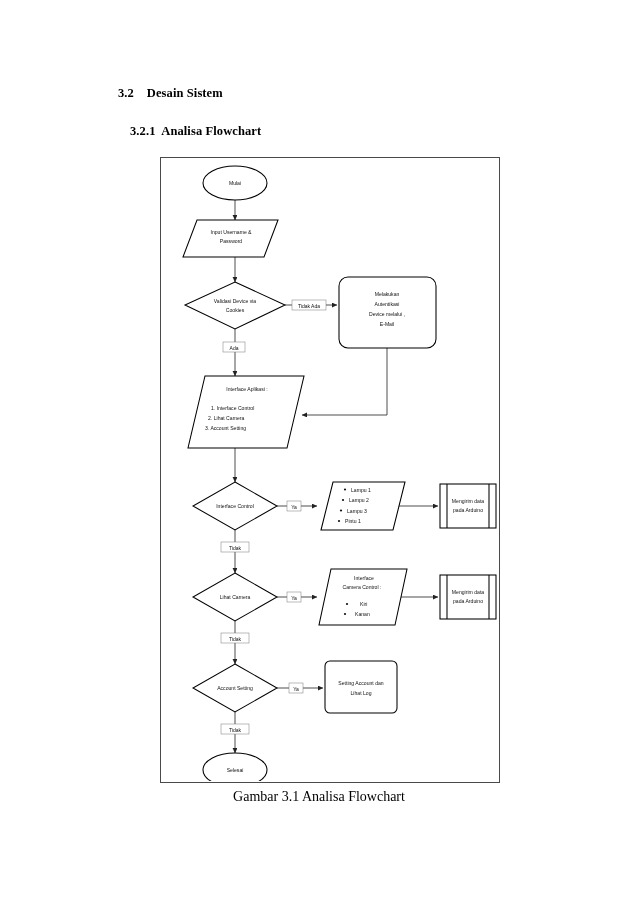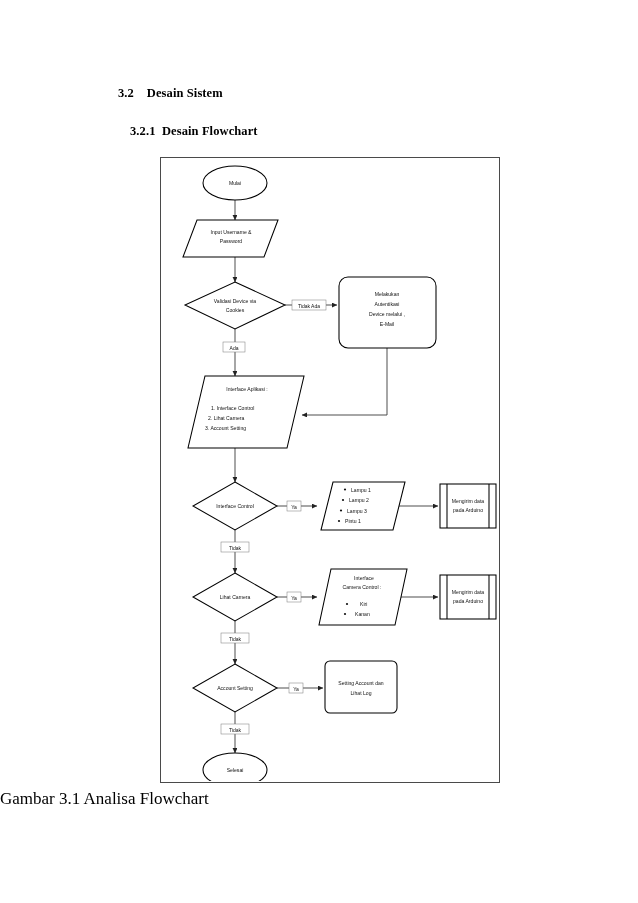--- a/index.html
+++ b/index.html
@@ -25,41 +25,41 @@
   .figure-frame{
     position:absolute;left:160px;top:157px;
     width:340px;height:626px;
     border:1.4px solid #4a4a4a;
     box-sizing:border-box;
     background:#fff;
   }
   .figure-frame svg{display:block;}
   .caption{
     position:absolute;left:0;top:789px;width:638px;
-    font-size:17px;
+    text-align:center;font-size:14px;
   }
   .folio{
     position:absolute;left:0;top:862px;width:638px;
     text-align:center;font-size:12.5px;color:#3a3a3a;
   }
   svg text{font-family:"Liberation Sans", sans-serif;fill:#111;}
   .t{font-size:5.1px;text-anchor:middle;}
   .tl{font-size:5.1px;text-anchor:start;}
   .lbl{font-size:5.0px;text-anchor:middle;}
   .shape{fill:#ffffff;stroke:#000000;stroke-width:1.05;}
   .conn{stroke:#444;stroke-width:0.95;fill:none;}
   .lblbox{fill:#ffffff;stroke:#777;stroke-width:0.5;}
 </style>
 </head>
 <body>
 
 <div class="page">
 
   <div class="h-sec">3.2    Desain Sistem</div>
-  <div class="h-sub">3.2.1  Desain Flowchart</div>
+  <div class="h-sub">3.2.1  Analisa Flowchart</div>
 
   <div class="figure-frame">
     <svg width="337" height="623" viewBox="0 0 337 623" xmlns="http://www.w3.org/2000/svg">
       <defs>
         <marker id="ah" markerWidth="7" markerHeight="7" refX="5.4" refY="2.6" orient="auto">
           <path d="M0,0 L5.6,2.6 L0,5.2 z" fill="#222"></path>
         </marker>
       </defs>
 
       <g>

